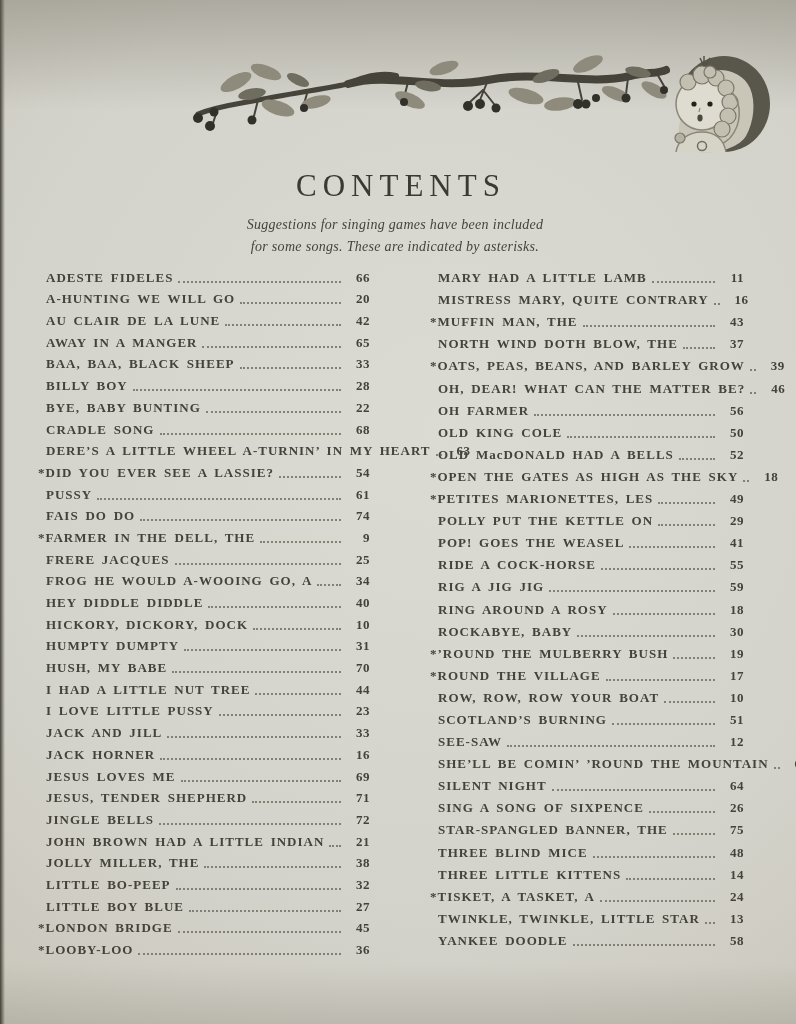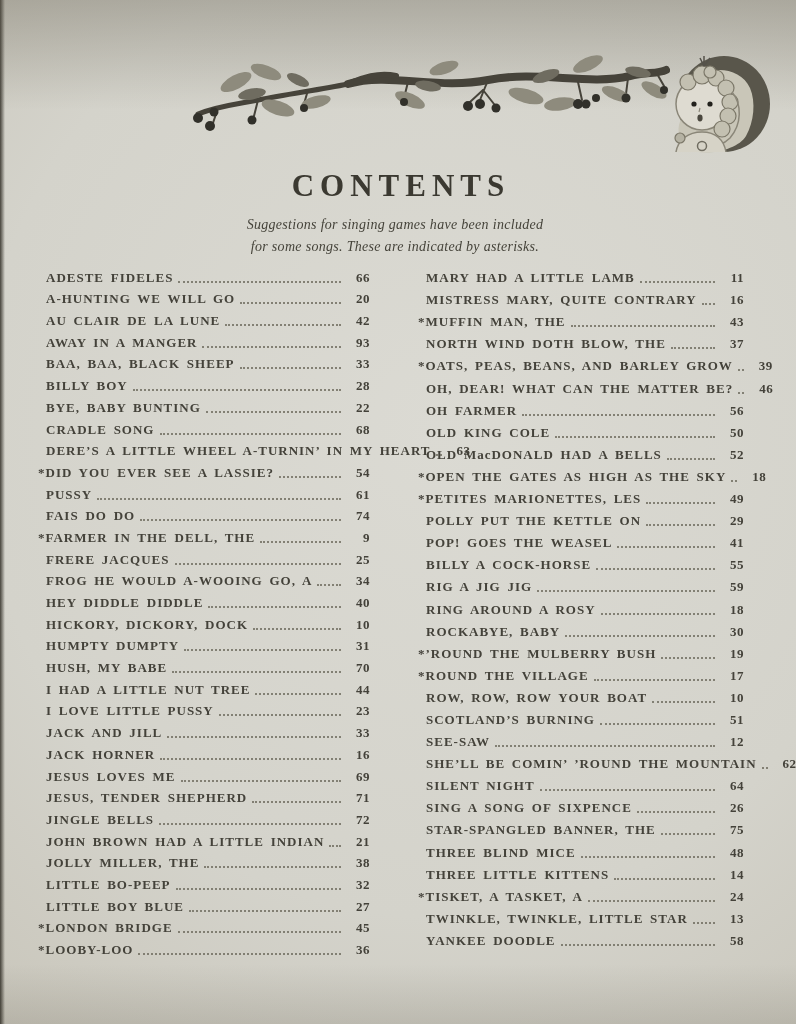--- a/index.html
+++ b/index.html
@@ -15,36 +15,36 @@
   }
   .page{position:absolute;inset:0;}
 
   
   .branch{position:absolute;left:158px;top:42px;width:512px;height:92px;}
   .girl{position:absolute;left:658px;top:52px;width:116px;height:108px;}
 
   
   .title{
     position:absolute;left:0;top:168px;width:796px;text-align:center;
-    font-size:31px;letter-spacing:6px;font-weight:700;color:#3b3931;
+    font-size:31px;letter-spacing:6px;font-weight:400;color:#3b3931;
     text-indent:6px;
   }
   .subtitle{
     position:absolute;left:0;top:214px;width:790px;text-align:center;
     font-style:italic;font-size:14px;line-height:22px;color:#45433a;
     letter-spacing:.3px;
   }
 
   
   .columns{position:absolute;left:46px;top:264px;display:flex;gap:56px;}
   .col{display:flex;flex-direction:column;}
   .col-left{width:324px;}
   .col-right{width:318px;}
   .col-left .row{height:21.7px;}
-  .col-right .row{height:22.1px;}
+  .col-right .row{height:22.1px;margin-left:12px;}
   .row{
     display:flex;align-items:flex-end;
     font-weight:700;font-size:13px;letter-spacing:1px;word-spacing:2.5px;
     color:#44423a;white-space:nowrap;
   }
   .row .t{flex:0 0 auto;}
   .row.ast .t{margin-left:-8px;}
   .row .leader{
     flex:1 1 auto;min-width:6px;
     border-bottom:2px dotted #6e6b5e;
@@ -155,21 +155,21 @@
           <span class="p">20</span>
         </div>
         <div class="row">
           <span class="t">AU CLAIR DE LA LUNE</span>
           <span class="leader"></span>
           <span class="p">42</span>
         </div>
         <div class="row">
           <span class="t">AWAY IN A MANGER</span>
           <span class="leader"></span>
-          <span class="p">93</span>
+          <span class="p">65</span>
         </div>
         <div class="row">
           <span class="t">BAA, BAA, BLACK SHEEP</span>
           <span class="leader"></span>
           <span class="p">33</span>
         </div>
         <div class="row">
           <span class="t">BILLY BOY</span>
           <span class="leader"></span>
           <span class="p">28</span>
@@ -365,21 +365,21 @@
           <span class="t">POLLY PUT THE KETTLE ON</span>
           <span class="leader"></span>
           <span class="p">29</span>
         </div>
         <div class="row">
           <span class="t">POP! GOES THE WEASEL</span>
           <span class="leader"></span>
           <span class="p">41</span>
         </div>
         <div class="row">
-          <span class="t">BILLY A COCK-HORSE</span>
+          <span class="t">RIDE A COCK-HORSE</span>
           <span class="leader"></span>
           <span class="p">55</span>
         </div>
         <div class="row">
           <span class="t">RIG A JIG JIG</span>
           <span class="leader"></span>
           <span class="p">59</span>
         </div>
         <div class="row">
           <span class="t">RING AROUND A ROSY</span>

